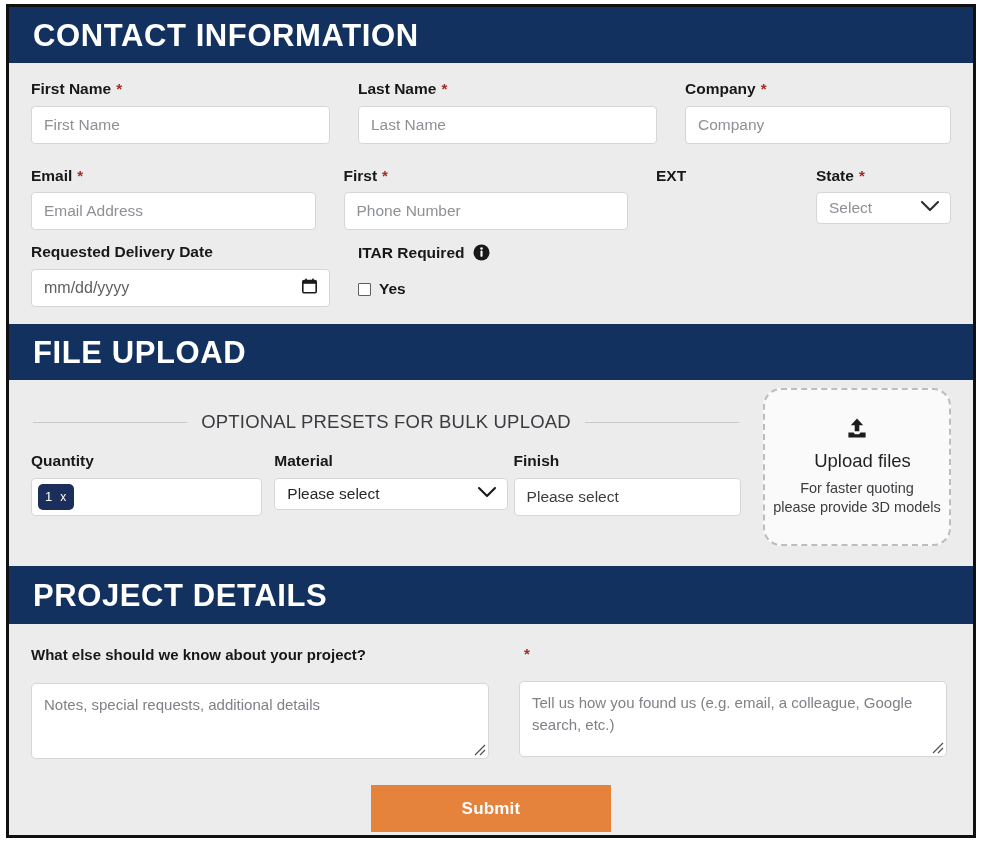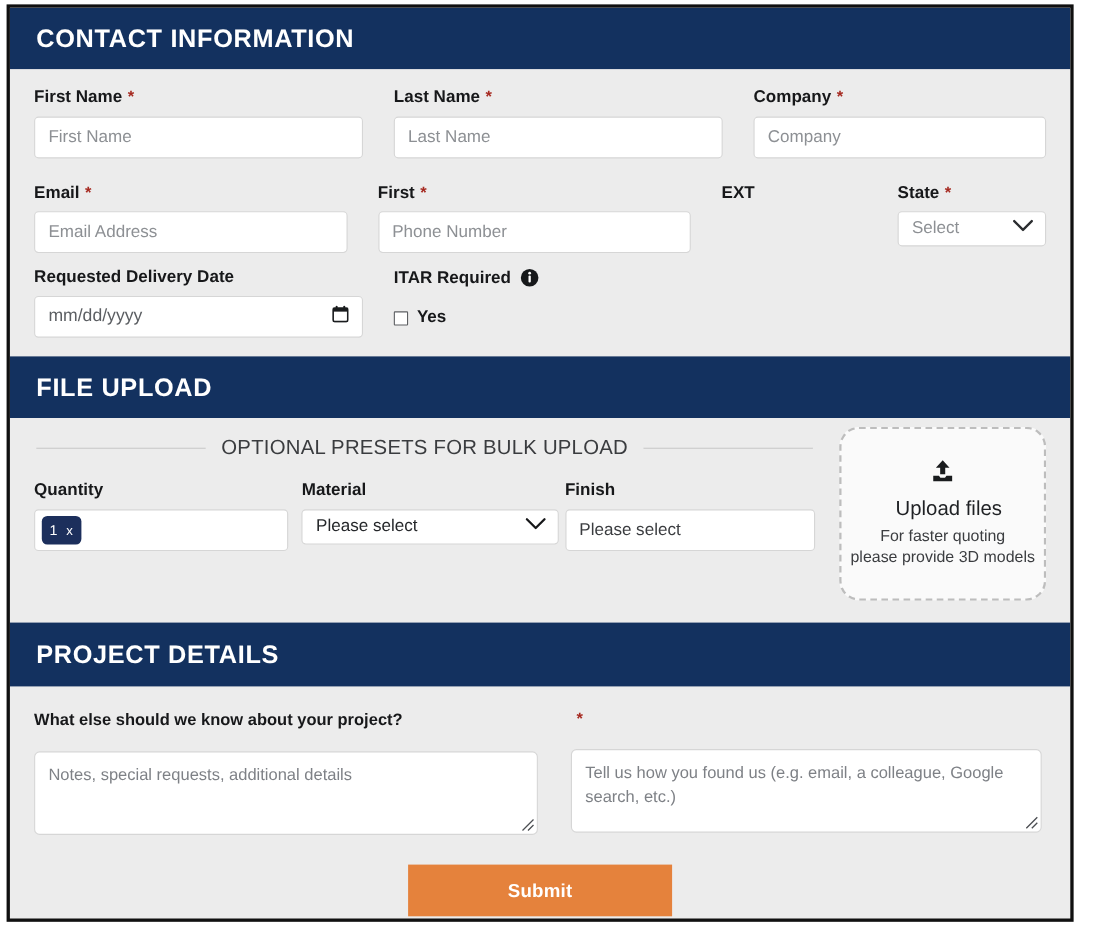--- a/index.html
+++ b/index.html
@@ -29,21 +29,21 @@
   
   .section-bar {
     background: #13315f;
     color: #ffffff;
     height: 56px;
     display: flex;
     align-items: center;
     padding-left: 24px;
   }
   .section-bar .section-title {
-    font-size: 23px;
+    font-size: 31px;
     font-weight: bold;
     letter-spacing: 0.6px;
     line-height: 1;
   }
   #bar-project { height: 58px; }
 
   .section-body { padding: 0 22px; background: #ececec; }
 
   
   .fld-label {
@@ -137,21 +137,21 @@
     margin-left: 8px;
     vertical-align: middle;
   }
 
   
   .upload-body {
     padding: 0 22px 20px 22px;
     display: flex;
     gap: 0;
   }
-  .presets-col { width: 710px; padding-top: 16px; }
+  .presets-col { width: 710px; padding-top: 31px; }
   .divider-line {
     display: flex;
     align-items: center;
     gap: 14px;
     margin-bottom: 20px;
     padding: 0 2px;
   }
   .divider-line .hr {
     flex: 1;
     height: 1px;

